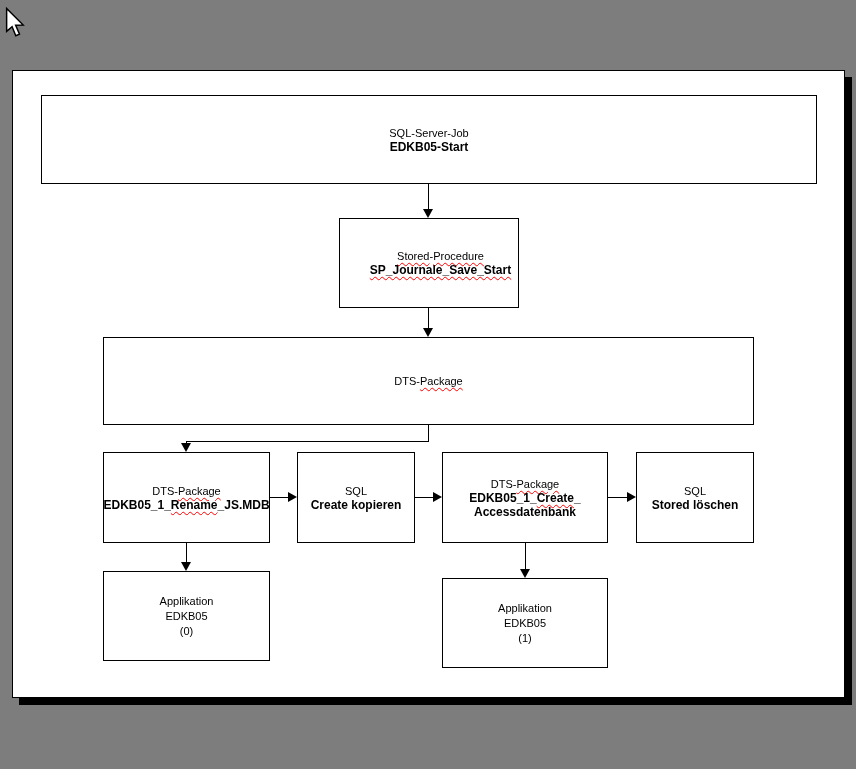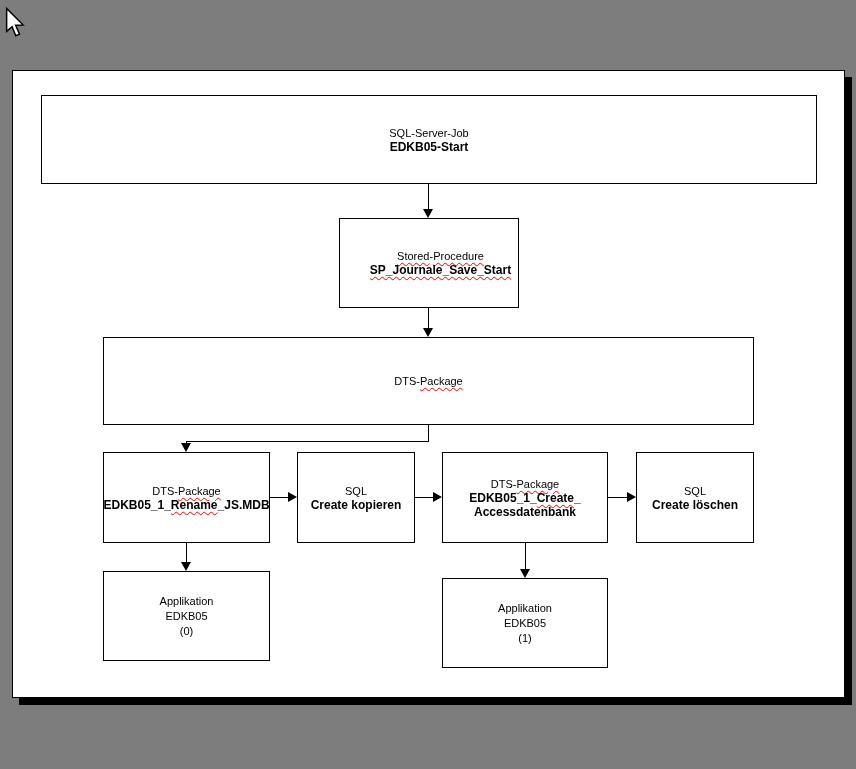--- a/index.html
+++ b/index.html
@@ -120,21 +120,21 @@
   </div>
 
   <div class="ln" style="left:608px;top:497px;width:19px;height:1px;"></div>
   <div class="arr-r" style="left:627px;top:492px;"></div>
 
   <div class="node" style="left:636px;top:452px;width:118px;height:91px;">
     <div class="tl">
       <span>SQL</span>
     </div>
     <div class="ttl">
-      <span>Create löschen</span>
+      <span>Stored löschen</span>
     </div>
   </div>
 
   <div class="ln" style="left:186px;top:543px;width:1px;height:20px;"></div>
   <div class="arr-d" style="left:181px;top:562px;"></div>
 
   <div class="node" style="left:103px;top:571px;width:167px;height:90px;">
     <div class="app-line">
       <span>Applikation</span>
     </div>

